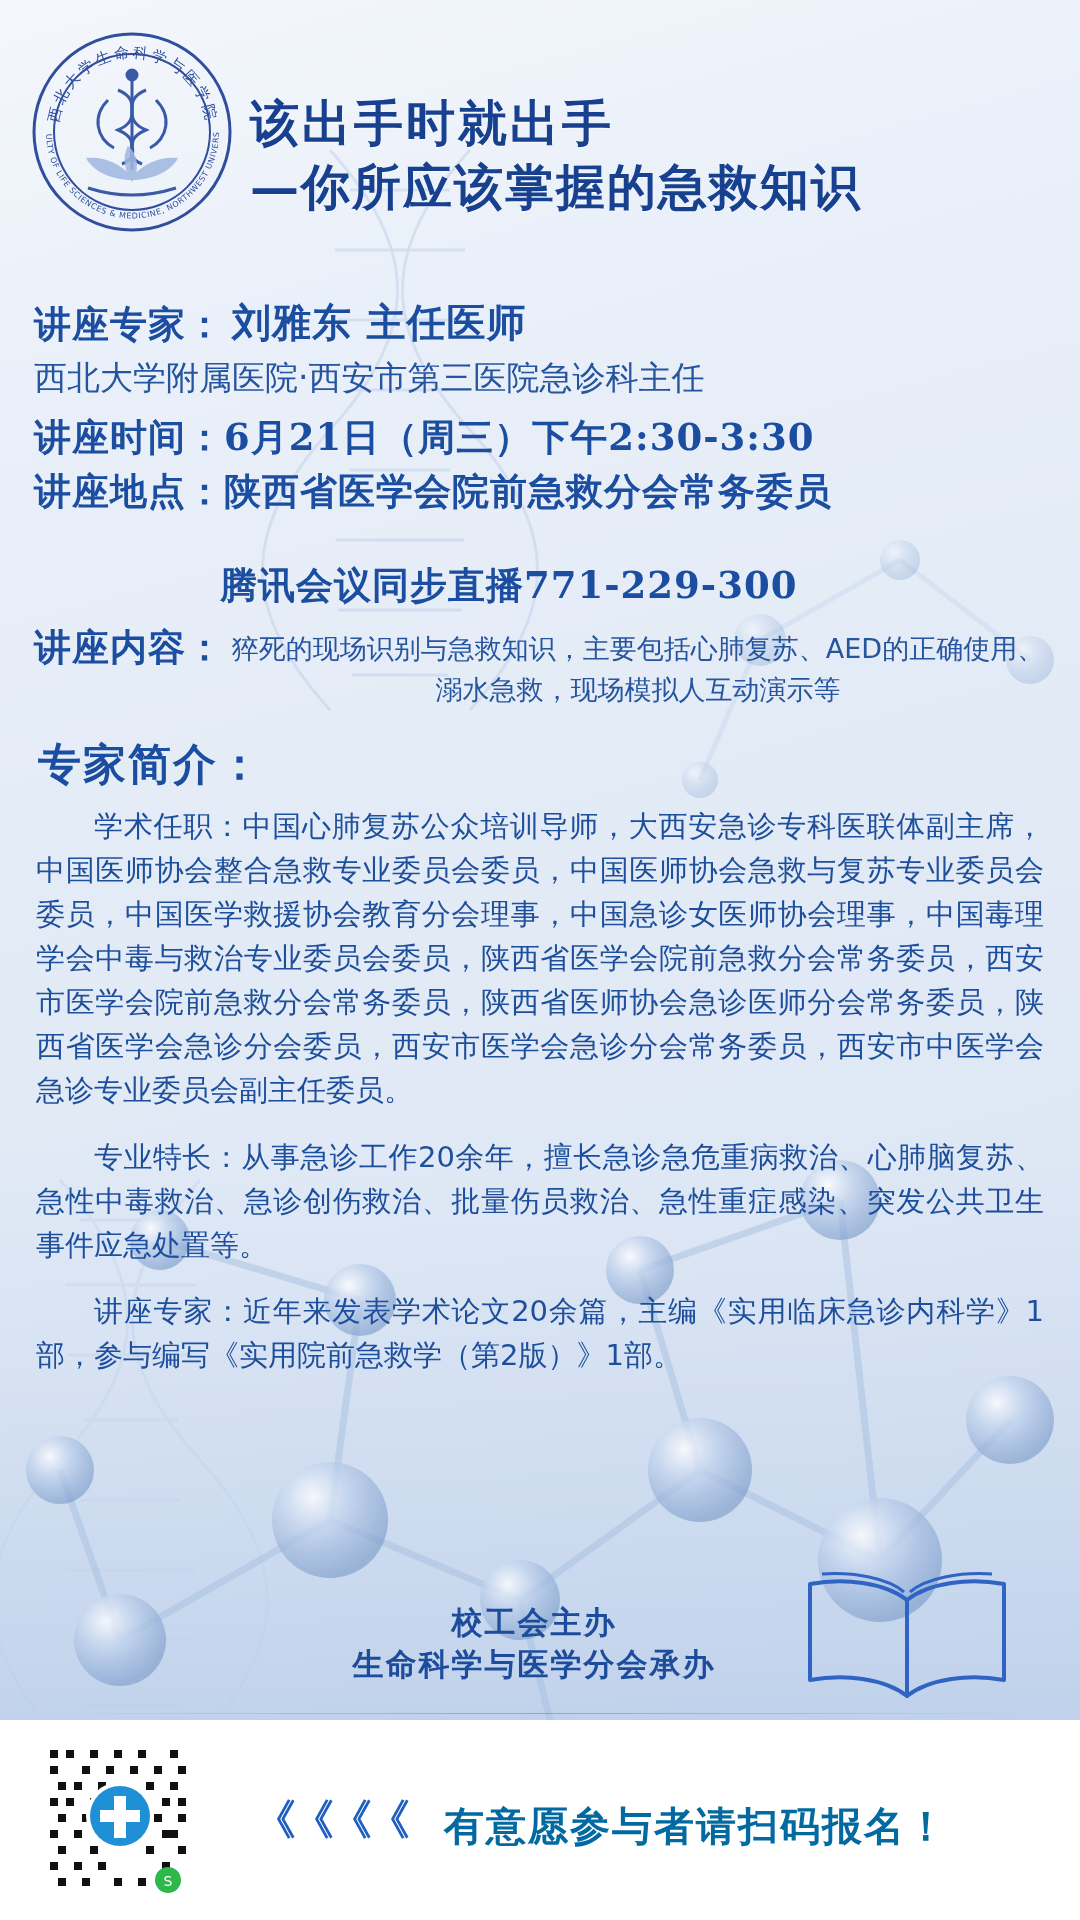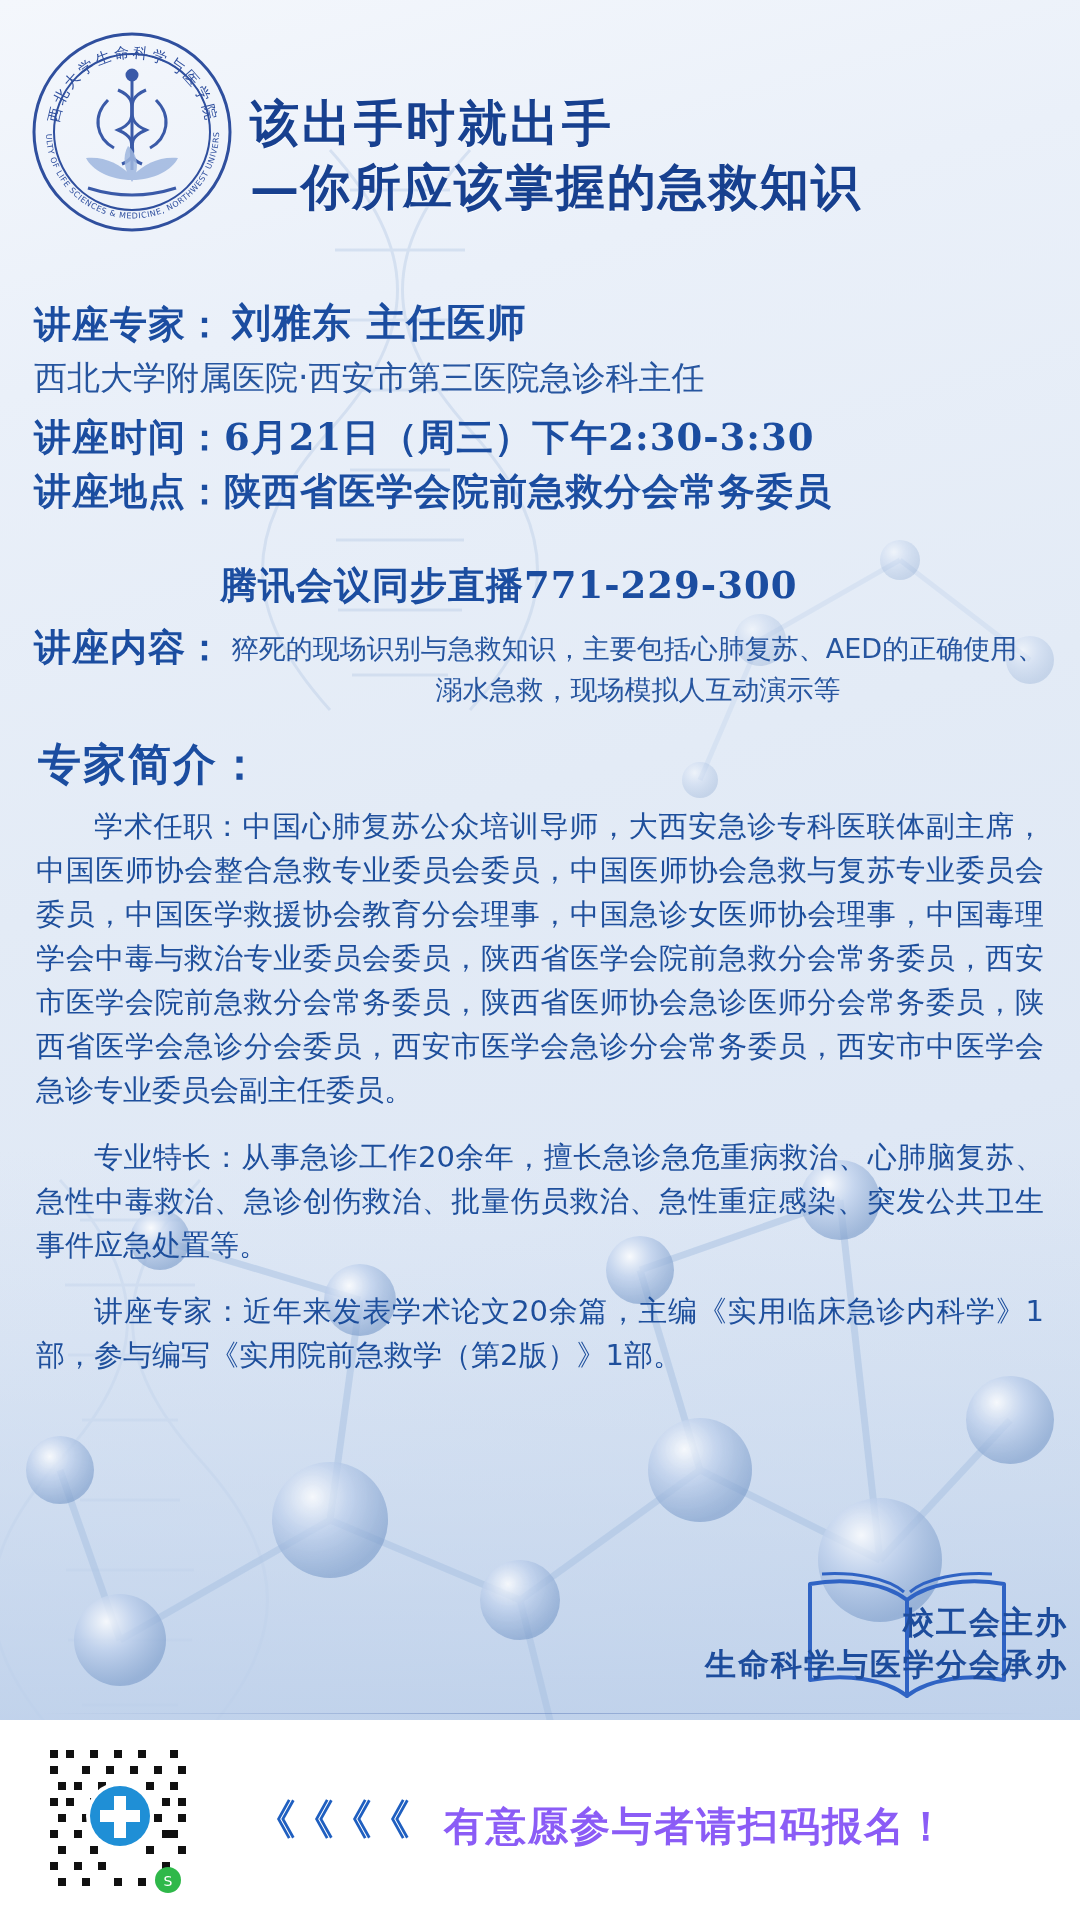--- a/index.html
+++ b/index.html
@@ -163,21 +163,21 @@
     text-align: justify;
     color: #1e4f9c;
   }
 
   
   .organizers {
     position: absolute;
     left: 0;
     right: 12px;
     bottom: 234px;
-    text-align: right;
+    text-align: center;
     color: #1b4da0;
   }
   .org-line {
     font-family: "DejaVu Serif", serif;
     font-weight: bold;
     font-size: 31px;
     line-height: 1.35;
     letter-spacing: 2px;
     color: #1d4c9c;
   }
@@ -221,21 +221,21 @@
     font-size: 42px;
     font-weight: bold;
     letter-spacing: -4px;
     font-family: "DejaVu Sans", sans-serif;
   }
   .footer-text {
     margin-left: 38px;
     font-family: "DejaVu Serif", serif;
     font-weight: bold;
     font-size: 40px;
-    color: #8b5cf6;
+    color: #0369a1;
     letter-spacing: 2px;
     margin-top: 12px;
   }
 </style>
 </head>
 <body>
 
 <div class="poster">
 
   <div class="bg-decor">

